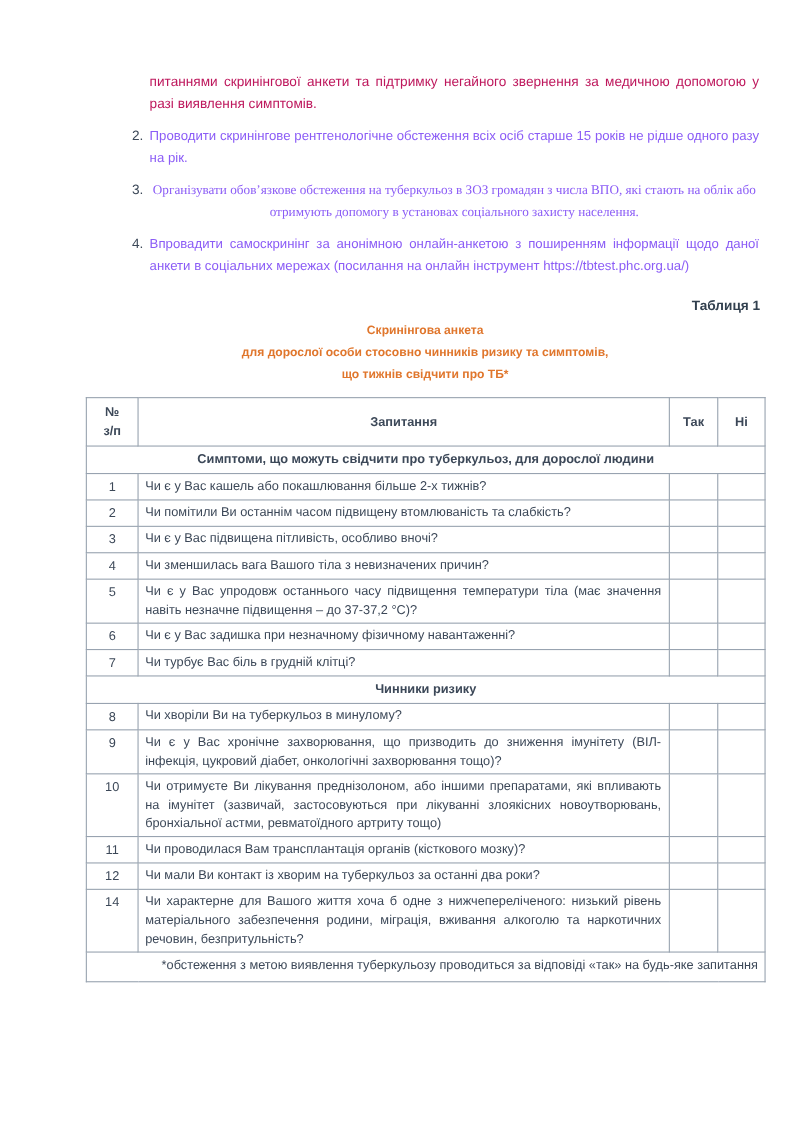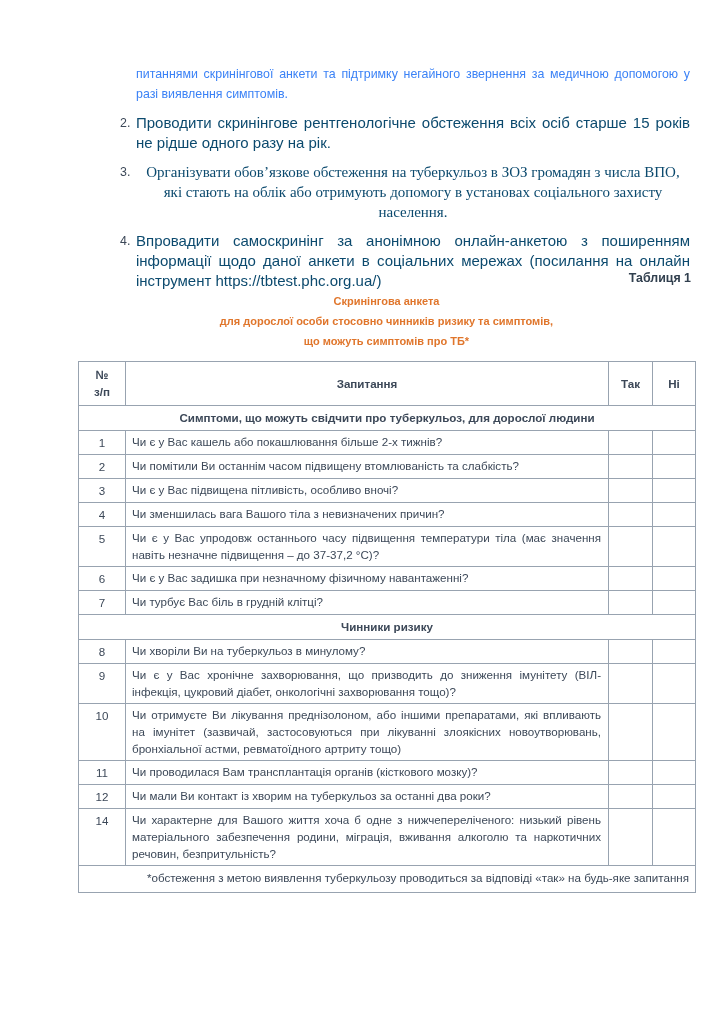--- a/index.html
+++ b/index.html
@@ -26,21 +26,21 @@
   .prose {
     position: absolute;
     left: 120px;
     top: 64px;
     width: 570px;
   }
   .para {
     font-size: 12.4px;
     line-height: 20px;
     text-align: justify;
-    color: #3b82f6;
+    color: #be185d;
     margin: 0 0 0 16px;
   }
   .para.cont {
     margin-left: 16px;
     text-indent: 0;
   }
   .list-item {
     display: flex;
     align-items: flex-start;
     margin-top: 9px;
@@ -48,24 +48,24 @@
   .list-num {
     width: 16px;
     flex: 0 0 16px;
     font-size: 12.4px;
     line-height: 20px;
     color: #3c4858;
     text-align: left;
   }
   .list-text {
     flex: 1 1 auto;
-    font-size: 15px;
+    font-size: 12px;
     line-height: 20px;
     text-align: justify;
-    color: #0c4a6e;
+    color: #8b5cf6;
   }
   .list-text.nojust {
     text-align: center;
     font-family: Liberation Serif, serif;
   }
 
   
   .table-number {
     position: absolute;
     right: 33px;
@@ -167,21 +167,21 @@
       <div class="list-num">4.</div>
       <div class="list-text">Впровадити самоскринінг за анонімною онлайн-анкетою з поширенням інформації щодо даної анкети в соціальних мережах (посилання на онлайн інструмент https://tbtest.phc.org.ua/)</div>
     </div>
   </div>
 
   <div class="table-number">Таблиця 1</div>
 
   <div class="title-block">
     <div class="title-line">Скринінгова анкета</div>
     <div class="title-line">для дорослої особи стосовно чинників ризику та симптомів,</div>
-    <div class="title-line">що можуть симптомів про ТБ*</div>
+    <div class="title-line">що тижнів свідчити про ТБ*</div>
   </div>
 
   <table class="qtable">
     <colgroup>
       <col class="c-num">
         <col class="c-q">
         <col class="c-yes">
         <col class="c-no">
     </colgroup>
     <thead>

